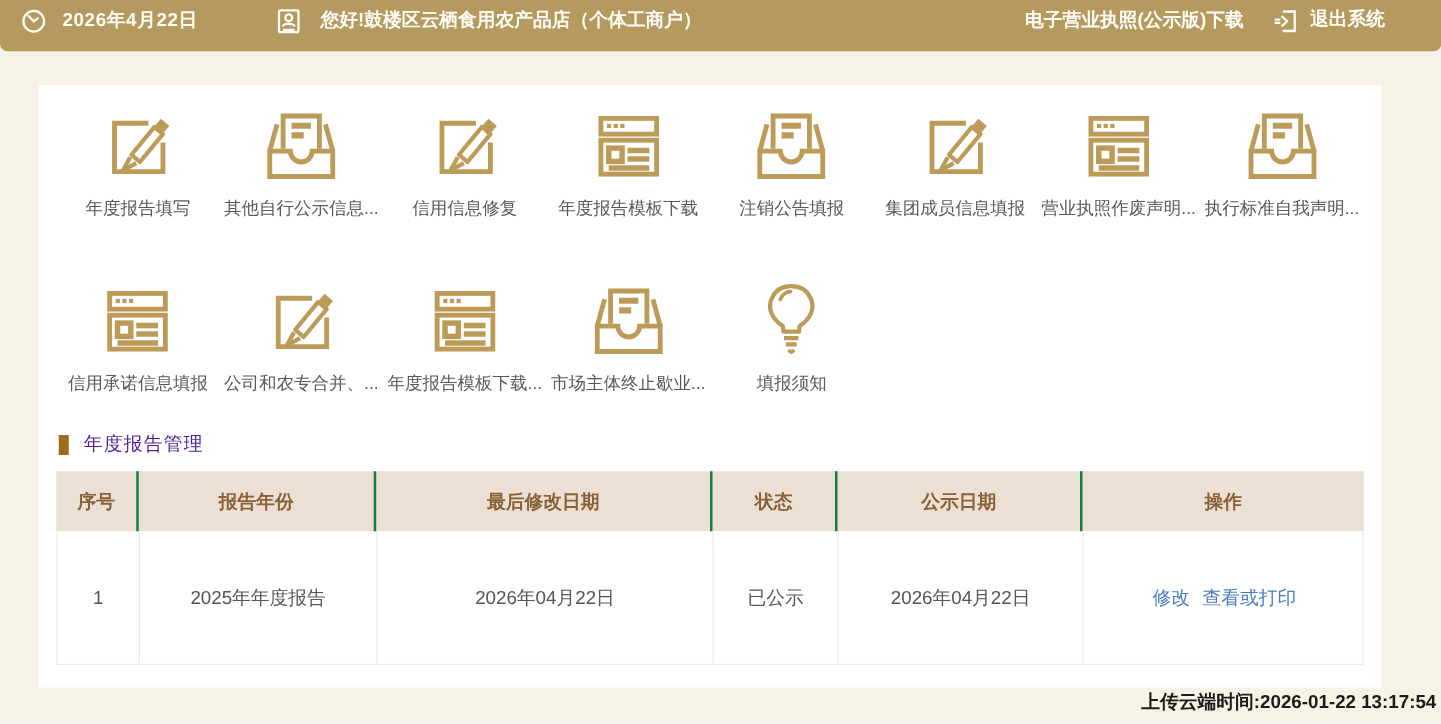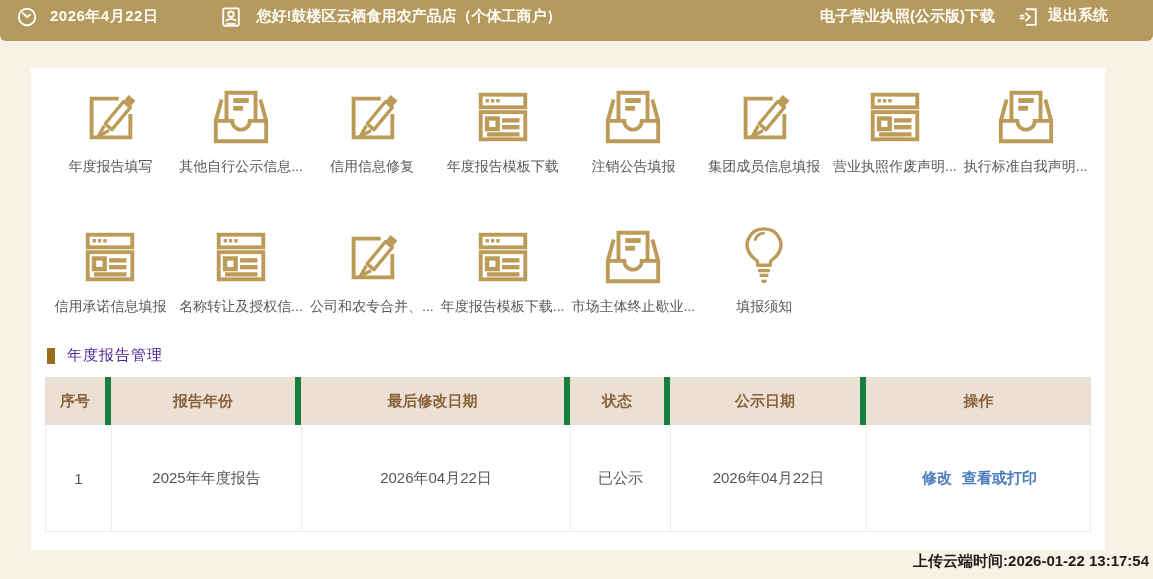--- a/index.html
+++ b/index.html
@@ -83,36 +83,36 @@
   
   .tbl { width:1046px; font-size:15px; }
   .thead, .trow {
     display:grid;
     grid-template-columns:66px 190px 269px 100px 196px 225px;
   }
   .thead { background:#ebe0d3; height:48px; }
   .thead .cell {
     display:flex; align-items:center; justify-content:center;
     color:#8a623a; font-weight:700;
-    border-right:6px solid #15803d;
+    border-right:2px solid #15803d;
   }
   .thead .cell:last-child { border-right:none; }
   .trow {
     height:107px;
     background:#fff;
     border:1px solid #ececec;
     border-top:none;
   }
   .trow .cell {
     display:flex; align-items:center; justify-content:center;
     color:#555;
     border-right:1px solid #ececec;
   }
   .trow .cell:last-child { border-right:none; }
-  .links { display:flex; gap:10px;font-weight:bold; }
+  .links { display:flex; gap:10px; }
   .links a { color:#4a7dbd; text-decoration:none; cursor:pointer; }
 
   
   .footer {
     position:absolute;
     right:4px; top:552px;
     font-size:15px;
     font-weight:700;
     color:#1c1c1c;
   }
@@ -252,26 +252,20 @@
     </div>
 
     <div class="shortcut">
       <svg class="sico">
           <use href="#sym-browser"></use>
         </svg>
       <span class="lbl">信用承诺信息填报</span>
     </div>
     <div class="shortcut">
       <svg class="sico">
-          <use href="#sym-browser"></use>
-        </svg>
-      <span class="lbl">名称转让及授权信...</span>
-    </div>
-    <div class="shortcut">
-      <svg class="sico">
           <use href="#sym-edit"></use>
         </svg>
       <span class="lbl">公司和农专合并、...</span>
     </div>
     <div class="shortcut">
       <svg class="sico">
           <use href="#sym-browser"></use>
         </svg>
       <span class="lbl">年度报告模板下载...</span>
     </div>

